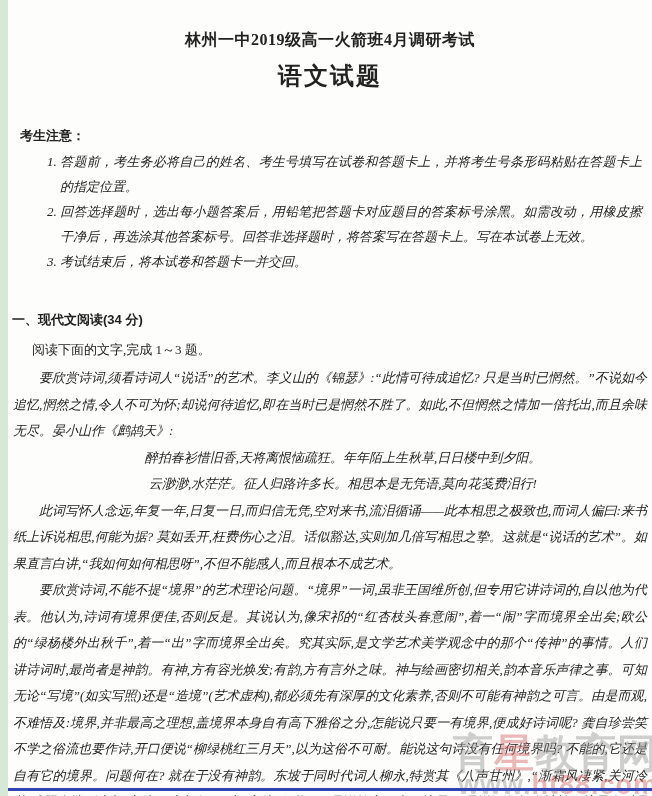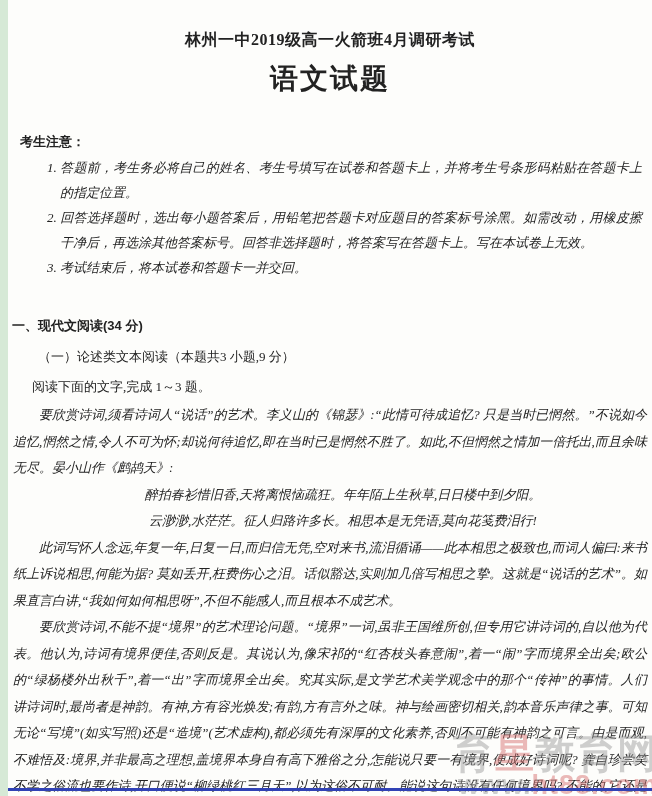--- a/index.html
+++ b/index.html
@@ -23,21 +23,21 @@
   .title-line1{
     margin-top:30px;
     text-align:center;
     font-size:16px;font-weight:bold;
     letter-spacing:.5px;
     font-family:"Liberation Serif", serif;
   }
   .title-line2{
     margin-top:9px;
     text-align:center;
-    font-size:28px;font-weight:bold;
+    font-size:24px;font-weight:bold;
     letter-spacing:2px;
   }
   .notice{margin-top:35px;padding-left:12px;padding-right:10px;}
   .notice-heading{
     font-family:"Liberation Sans", sans-serif;
     font-weight:bold;font-size:13px;
   }
   .notice-list{margin-top:4px;}
   .notice-item{
     font-style:italic;
@@ -103,21 +103,20 @@
     <div class="notice">
       <div class="notice-heading">考生注意：</div>
       <div class="notice-list">
         <div class="notice-item">1. 答题前，考生务必将自己的姓名、考生号填写在试卷和答题卡上，并将考生号条形码粘贴在答题卡上的指定位置。</div>
         <div class="notice-item">2. 回答选择题时，选出每小题答案后，用铅笔把答题卡对应题目的答案标号涂黑。如需改动，用橡皮擦干净后，再选涂其他答案标号。回答非选择题时，将答案写在答题卡上。写在本试卷上无效。</div>
         <div class="notice-item">3. 考试结束后，将本试卷和答题卡一并交回。</div>
       </div>
     </div>
 
     <div class="section-heading">一、现代文阅读(34 分)</div>
-    <div class="subheading">（一）论述类文本阅读（本题共3 小题,9 分）</div>
     <div class="instruction">阅读下面的文字,完成 1～3 题。</div>
 
     <div class="passage">
       <p>要欣赏诗词,须看诗词人“说话”的艺术。李义山的《锦瑟》:“此情可待成追忆? 只是当时已惘然。”不说如今追忆,惘然之情,令人不可为怀;却说何待追忆,即在当时已是惘然不胜了。如此,不但惘然之情加一倍托出,而且余味无尽。晏小山作《鹧鸪天》:</p>
       <p class="poem-line">醉拍春衫惜旧香,天将离恨恼疏狂。年年陌上生秋草,日日楼中到夕阳。</p>
       <p class="poem-line">云渺渺,水茫茫。征人归路许多长。相思本是无凭语,莫向花笺费泪行!</p>
       <p>此词写怀人念远,年复一年,日复一日,而归信无凭,空对来书,流泪循诵——此本相思之极致也,而词人偏曰:来书纸上诉说相思,何能为据? 莫如丢开,枉费伤心之泪。话似豁达,实则加几倍写相思之挚。这就是“说话的艺术”。如果直言白讲,“我如何如何相思呀”,不但不能感人,而且根本不成艺术。</p>
       <p>要欣赏诗词,不能不提“境界”的艺术理论问题。“境界”一词,虽非王国维所创,但专用它讲诗词的,自以他为代表。他认为,诗词有境界便佳,否则反是。其说认为,像宋祁的“红杏枝头春意闹”,着一“闹”字而境界全出矣;欧公的“绿杨楼外出秋千”,着一“出”字而境界全出矣。究其实际,是文学艺术美学观念中的那个“传神”的事情。人们讲诗词时,最尚者是神韵。有神,方有容光焕发;有韵,方有言外之味。神与绘画密切相关,韵本音乐声律之事。可知无论“写境”(如实写照)还是“造境”(艺术虚构),都必须先有深厚的文化素养,否则不可能有神韵之可言。由是而观,不难悟及:境界,并非最高之理想,盖境界本身自有高下雅俗之分,怎能说只要一有境界,便成好诗词呢? 龚自珍尝笑不学之俗流也要作诗,开口便说“柳绿桃红三月天”,以为这俗不可耐。能说这句诗没有任何境界吗? 不能的,它还是自有它的境界。问题何在? 就在于没有神韵。东坡于同时代词人柳永,特赏其《八声甘州》,“渐霜风凄紧,关河冷落,残照当楼”,以为“高处不减唐人”。这“高处”何指? 不是说柳永写出了境界,而是说词句极有神韵。境界有时是死的,神韵却永远是活的。</p>
 
     </div>

